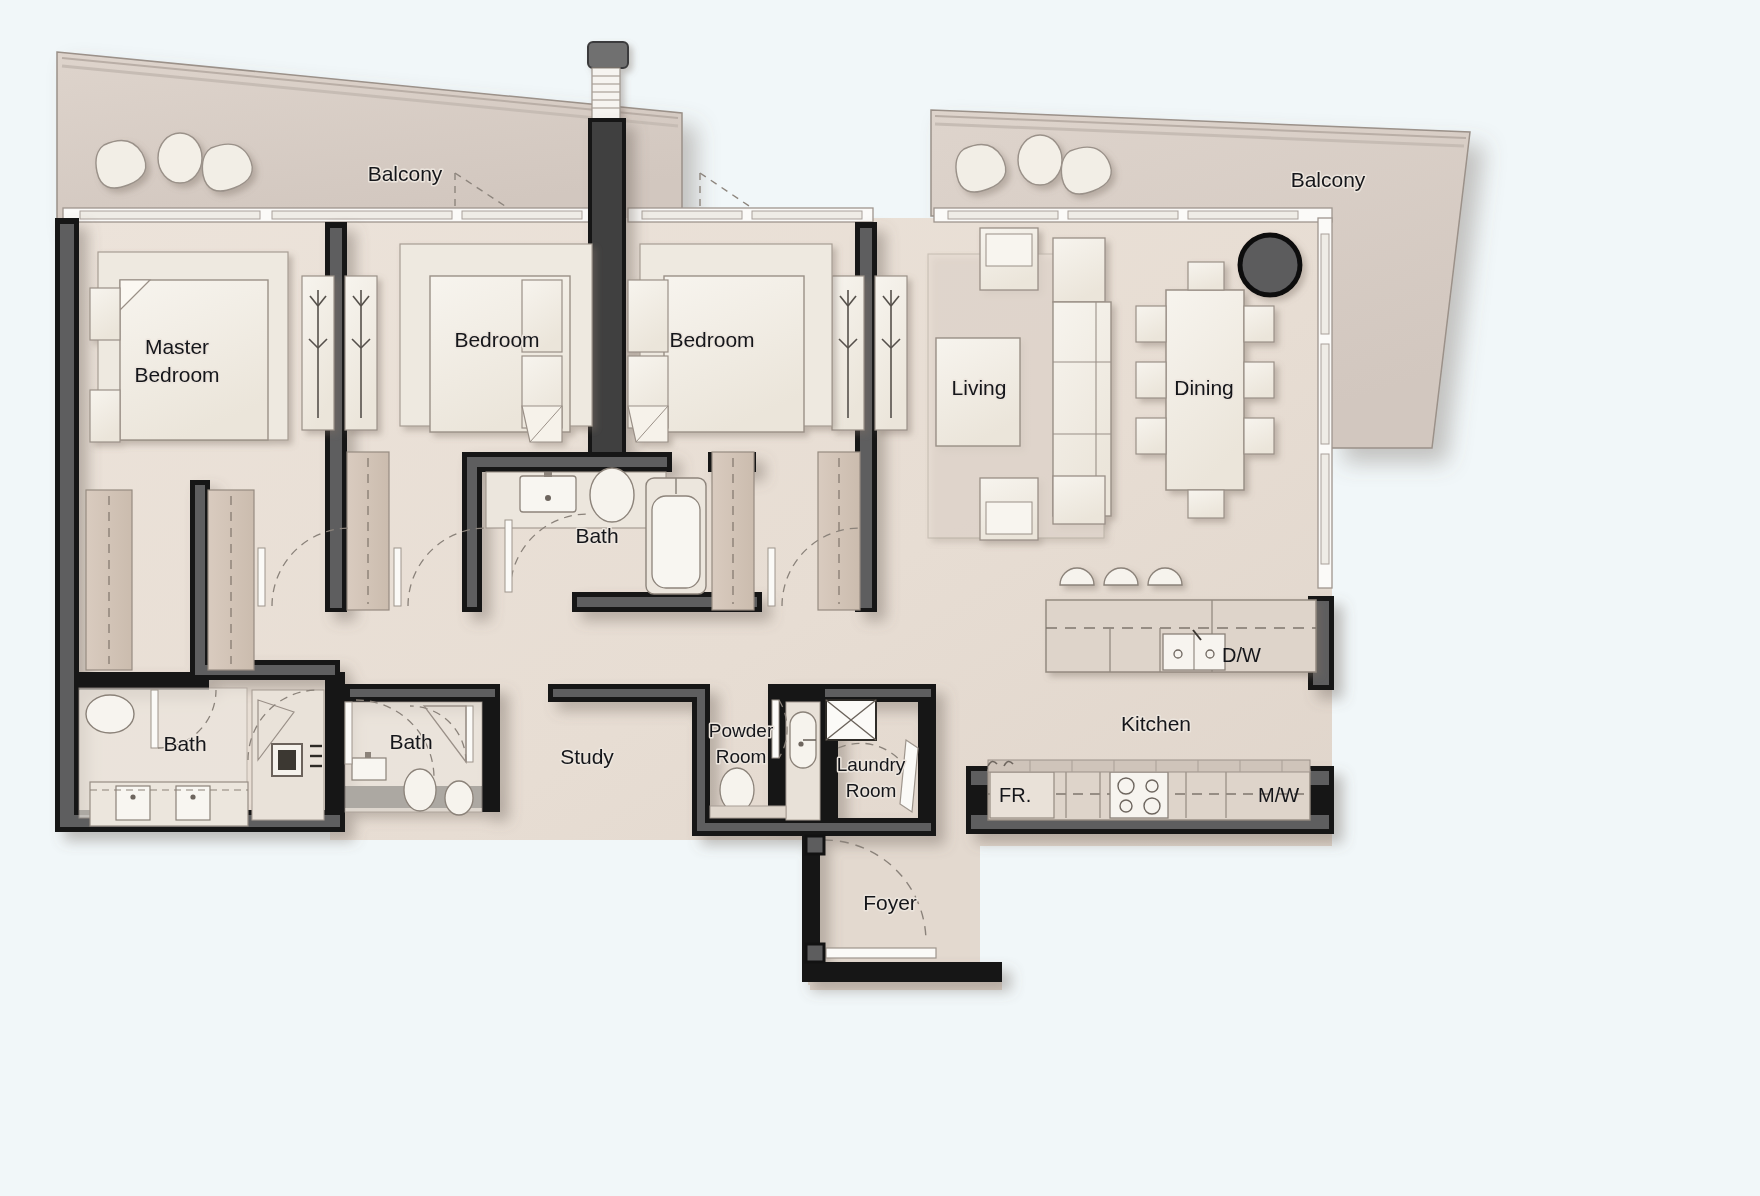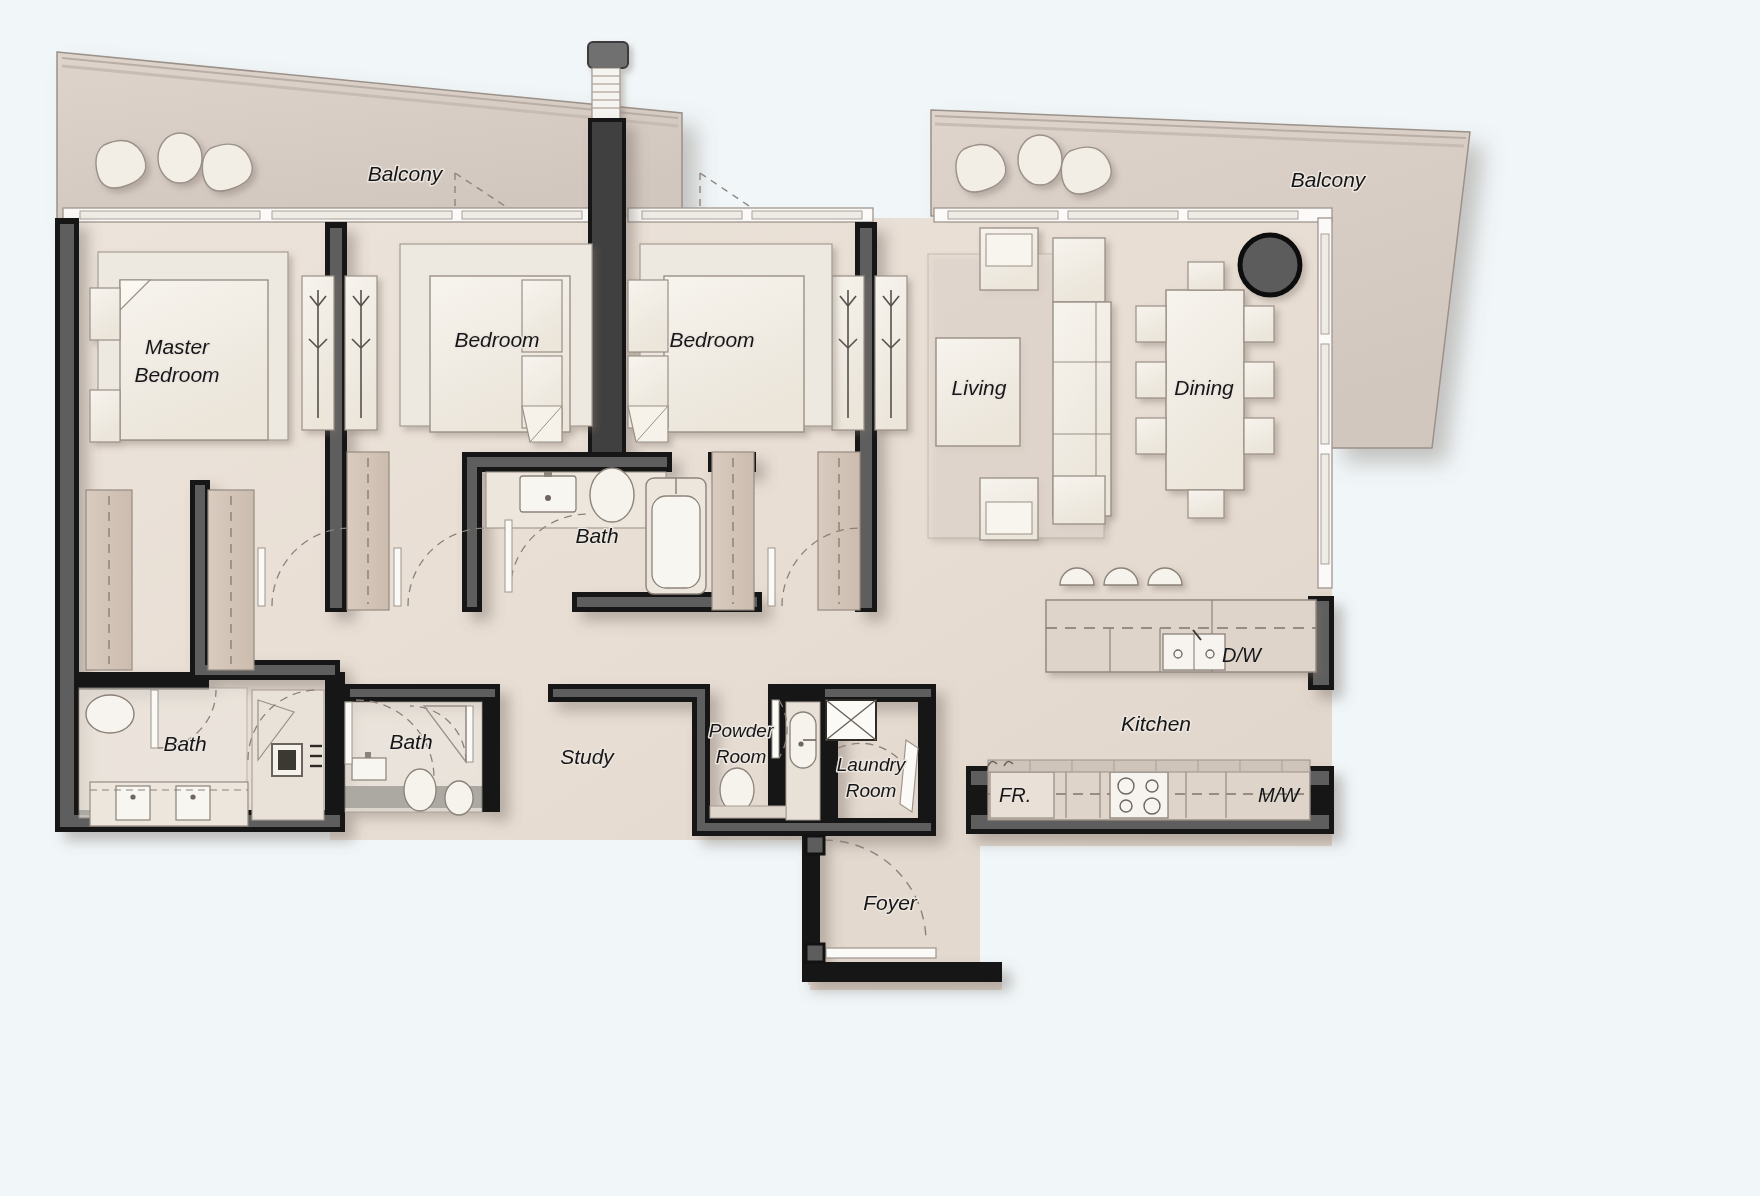--- a/index.html
+++ b/index.html
@@ -4,21 +4,21 @@
 <title>Floor Plan</title>
 <style>
   html,body{margin:0;padding:0;}
   body{
     width:1760px;height:1196px;
     background:#f1f7f9;
     font-family:"Liberation Sans", sans-serif;
     overflow:hidden;
     position:relative;
   }
-  #plan-root{position:absolute;left:0;top:0;width:1400px;height:1196px;font-style:italic;}
+  #plan-root{position:absolute;left:0;top:0;width:1400px;height:1196px;}
   svg#floorplan{display:block;width:1760px;height:1196px;}
   .rm-label{
     font-family:"Liberation Sans", sans-serif;
     font-size:21px;
     fill:#15161a;
     text-anchor:middle;
     dominant-baseline:middle;
     paint-order:stroke;
     stroke:#ece5dd;
     stroke-width:3px;

